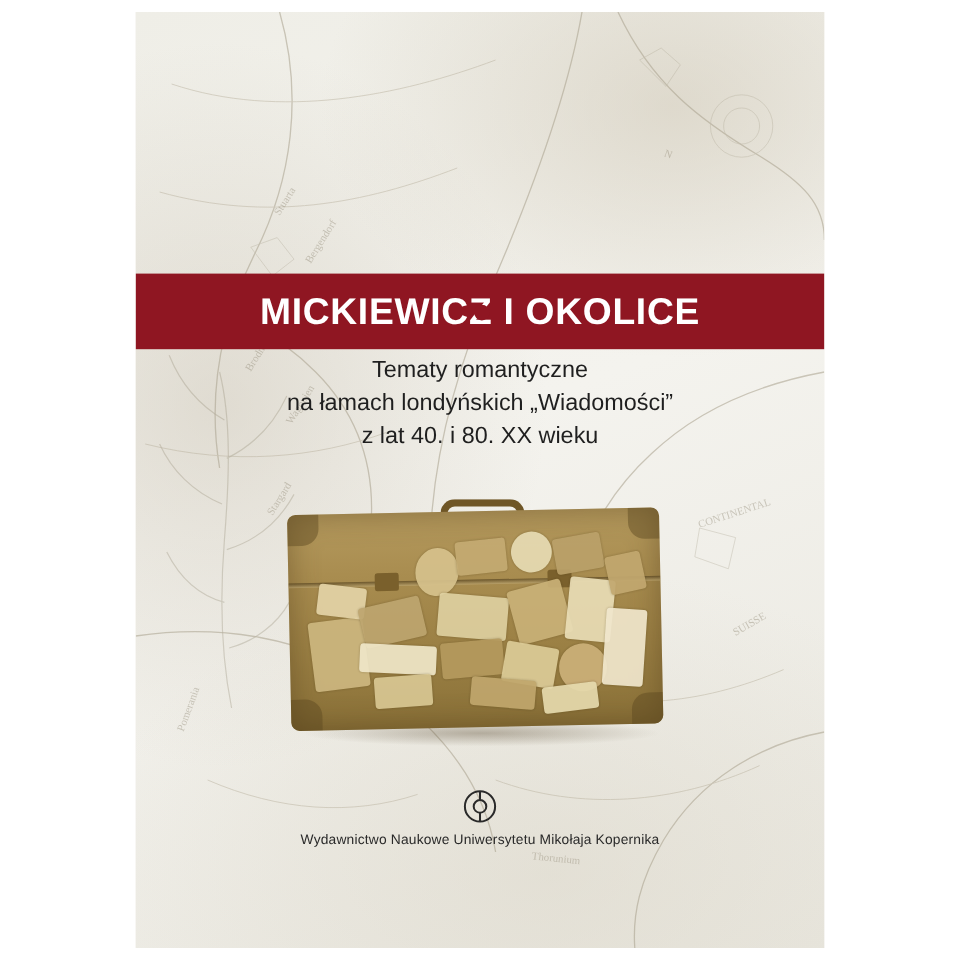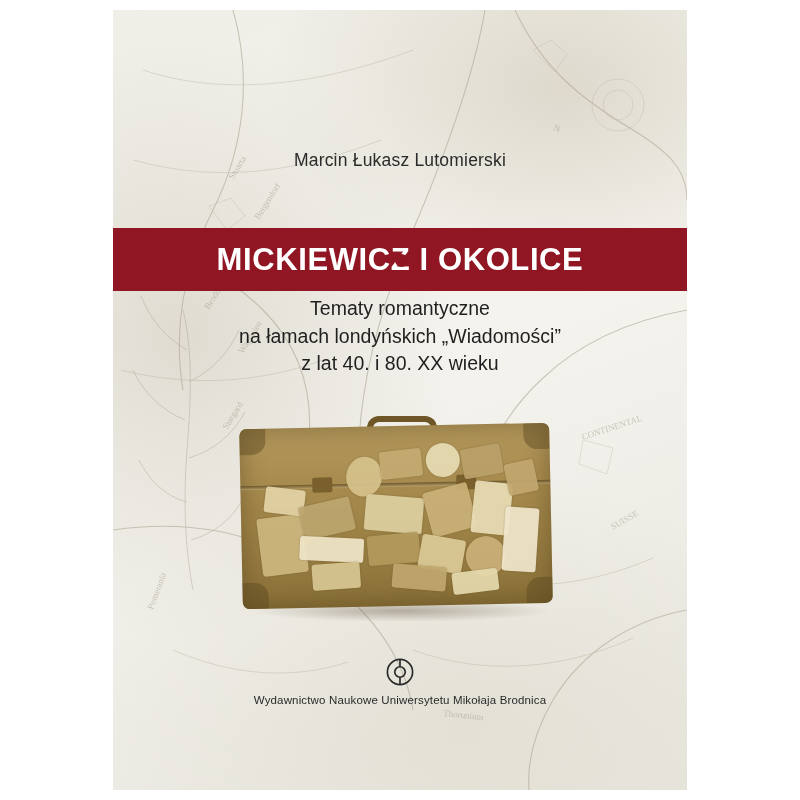--- a/index.html
+++ b/index.html
@@ -260,21 +260,20 @@
         <text x="130" y="344" transform="rotate(-58 130 344)">Wagonien</text>
         <text x="114" y="420" transform="rotate(-58 114 420)">Stargard</text>
         <text x="440" y="120" transform="rotate(20 440 120)">N</text>
         <text x="470" y="430" transform="rotate(-18 470 430)">CONTINENTAL</text>
         <text x="500" y="520" transform="rotate(-30 500 520)">SUISSE</text>
         <text x="40" y="600" transform="rotate(-70 40 600)">Pomerania</text>
         <text x="330" y="706" transform="rotate(6 330 706)">Thorunium</text>
       </g>
     </svg>
 
-    <div id="author">Marcin Łukasz Lutomierski</div>
 
     <div id="title-band">
       <div class="band-inner">
         <div id="main-title">MICKIEWICZ I OKOLICE</div>
       </div>
     </div>
     <div id="title-dot"></div>
 
     <div id="subtitle">
       <span class="line">Tematy romantyczne</span>
@@ -316,16 +315,16 @@
       </div>
     </div>
 
     <svg id="logo" viewBox="0 0 40 40">
       <circle cx="20" cy="20" r="18" fill="none" stroke="#2a2a2a" stroke-width="2.4"></circle>
       <circle cx="20" cy="20" r="7.5" fill="none" stroke="#2a2a2a" stroke-width="2.4"></circle>
       <path d="M20 2 L20 12" stroke="#2a2a2a" stroke-width="2.4"></path>
       <path d="M20 28 L20 38" stroke="#2a2a2a" stroke-width="2.4"></path>
     </svg>
 
-    <div id="publisher">Wydawnictwo Naukowe Uniwersytetu Mikołaja Brodnica</div>
+    <div id="publisher">Wydawnictwo Naukowe Uniwersytetu Mikołaja Kopernika</div>
 
   </div>
 </div>
 
 </body></html>

